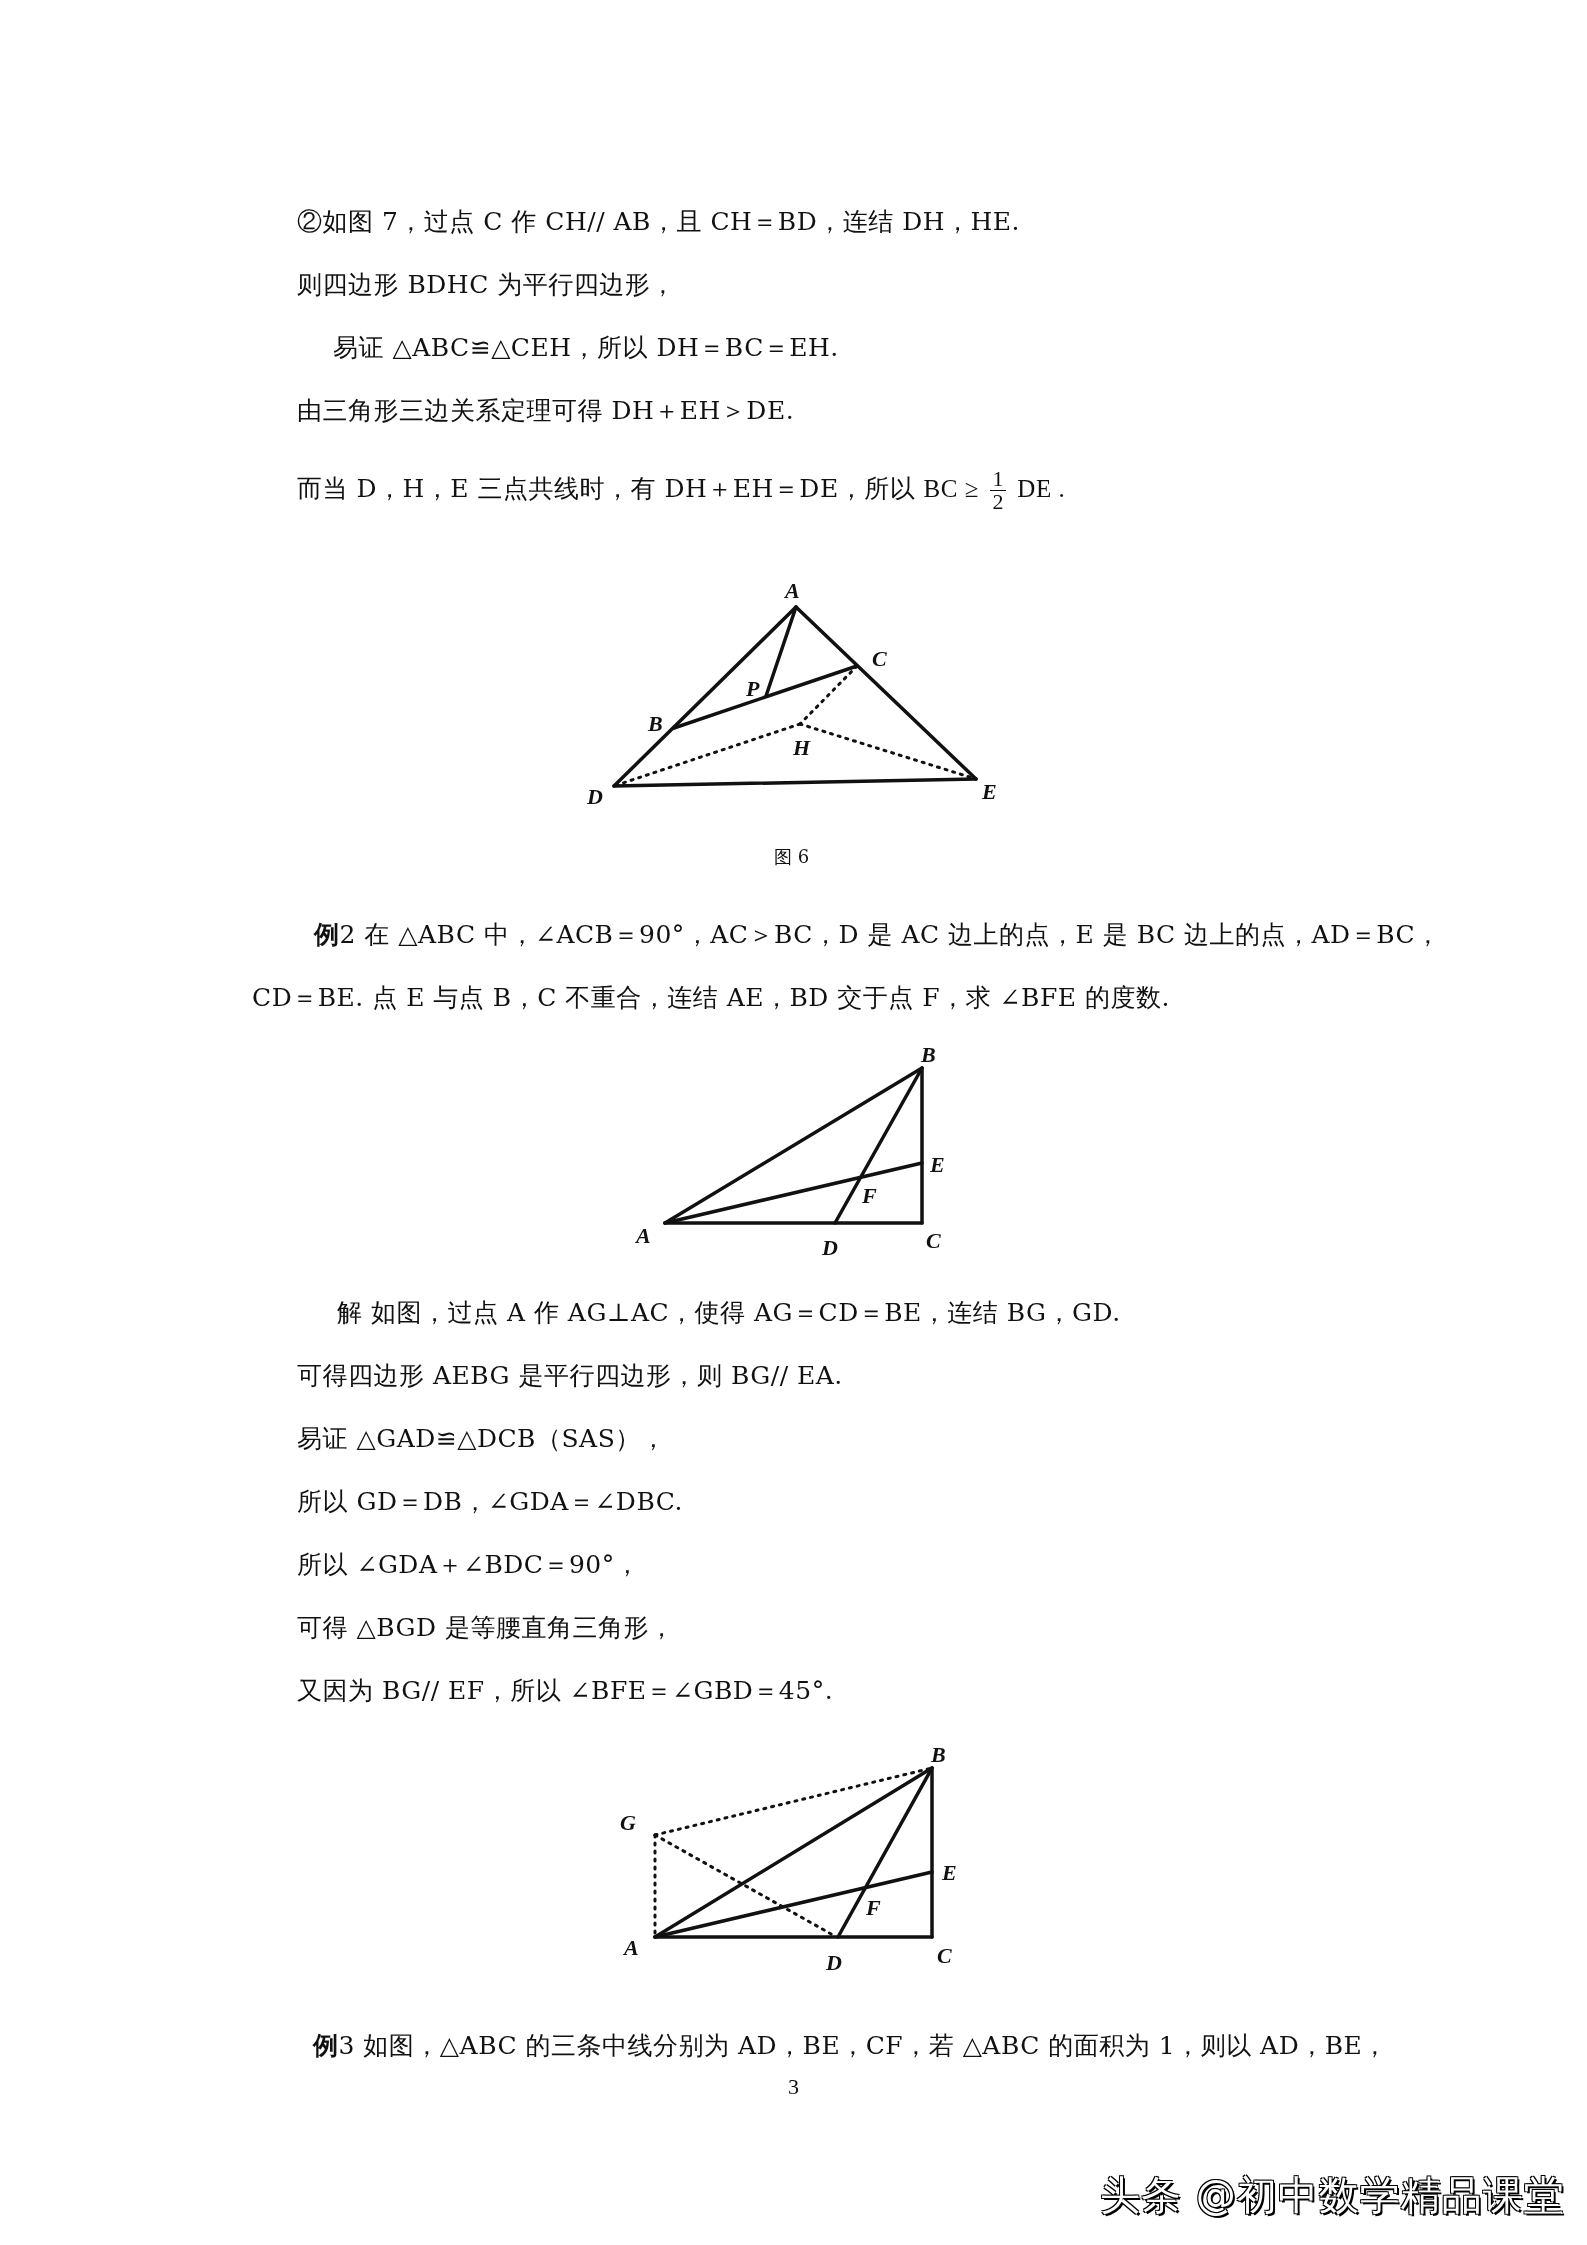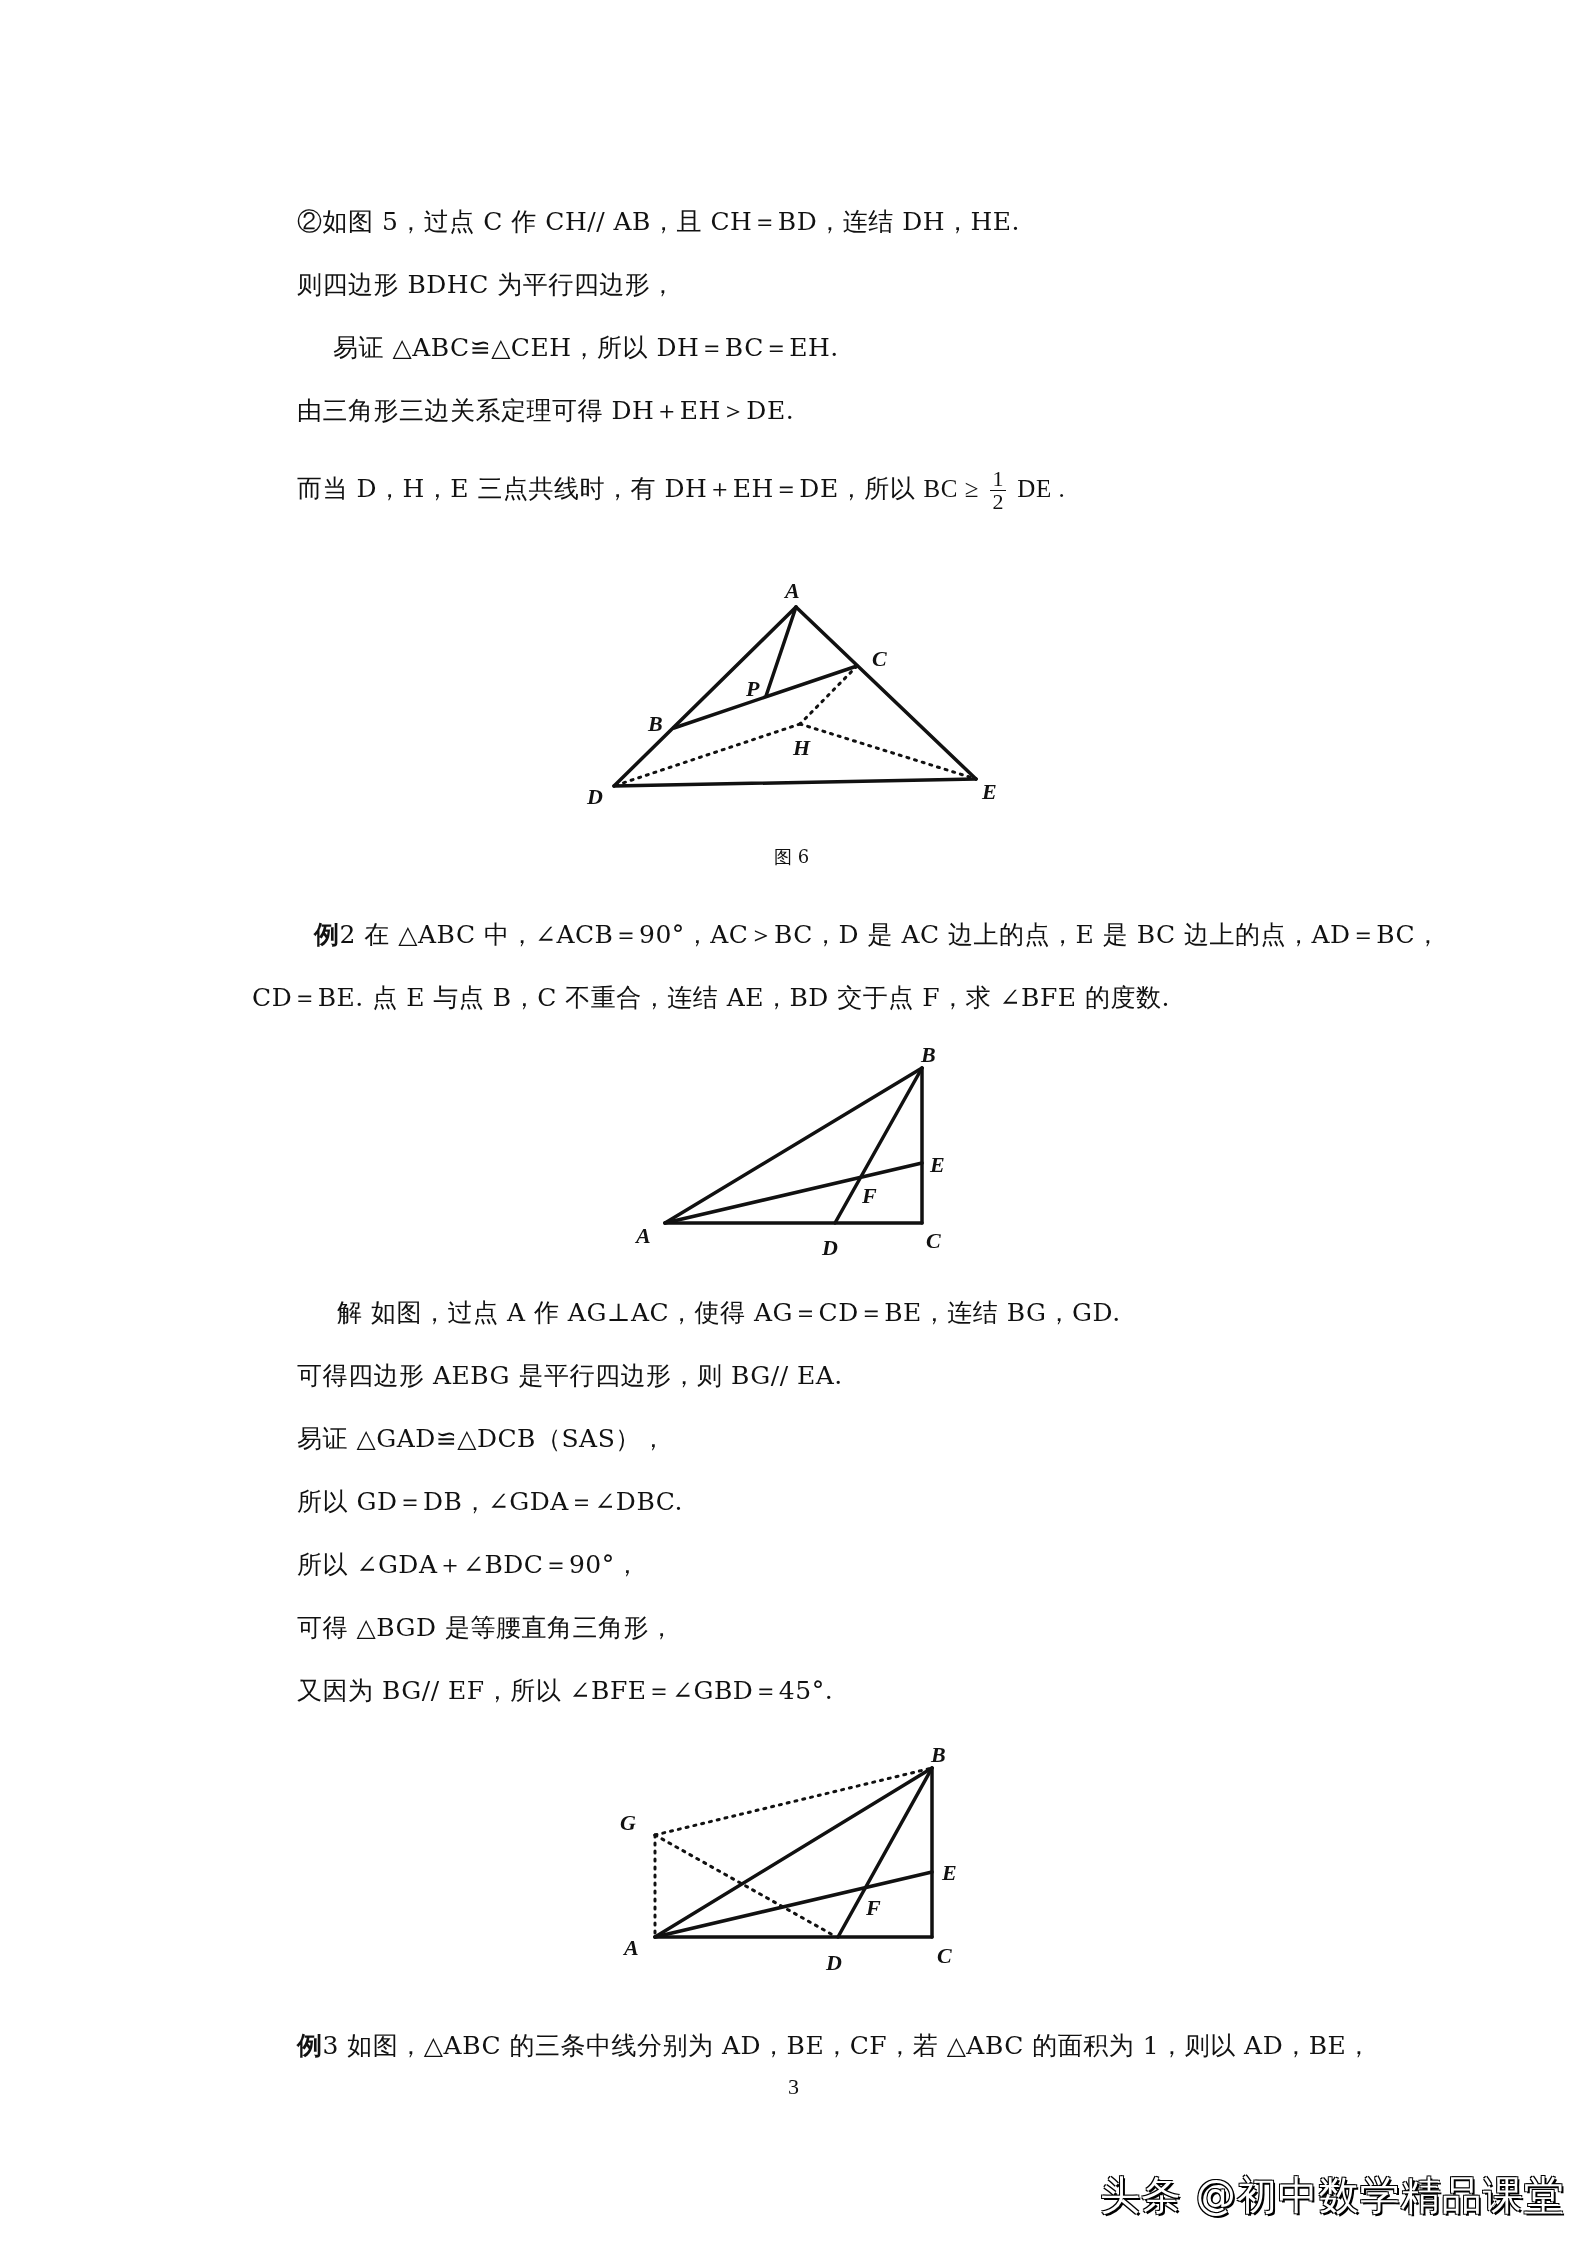--- a/index.html
+++ b/index.html
@@ -14,21 +14,21 @@
   .caption { position:absolute; font-size:18px; }
   .pagenum { position:absolute; font-size:22px; font-family:"Liberation Serif", serif; }
   .watermark { position:absolute; font-family:"DejaVu Sans", sans-serif; font-size:40px; color:#fff;
                text-shadow: 2px 2px 0 #000, -1px -1px 0 #000, 1px -1px 0 #000, -1px 1px 0 #000; letter-spacing:1px; }
   svg.fig { position:absolute; left:0; top:0; }
   svg text { font-family:"Liberation Serif", serif; font-style:italic; font-weight:bold; font-size:22px; fill:#111; }
 </style>
 </head>
 <body>
 
-<div class="line" style="left:297px; top:206px;">②如图 5，过点 C 作 CH// AB，且 CH＝BD，连结 DH，HE.</div>
+<div class="line" style="left:297px; top:206px;">②如图 7，过点 C 作 CH// AB，且 CH＝BD，连结 DH，HE.</div>
 <div class="line" style="left:297px; top:269px;">则四边形 BDHC 为平行四边形，</div>
 <div class="line" style="left:297px; top:332px;margin-left:36px;">易证 △ABC≌△CEH，所以 DH＝BC＝EH.</div>
 <div class="line" style="left:297px; top:395px;">由三角形三边关系定理可得 DH＋EH＞DE.</div>
 <div class="line" style="left:297px; top:468px;">
   <span>而当 D，H，E 三点共线时，有 DH＋EH＝DE，所以</span>
   <span class="m">BC ≥</span>
   <span class="frac">
     <span class="num">1</span>
     <span class="den">2</span>
   </span>
@@ -99,19 +99,19 @@
 <div class="line" style="left:240px; top:982px;margin-left:12px;">CD＝BE. 点 E 与点 B，C 不重合，连结 AE，BD 交于点 F，求 ∠BFE 的度数.</div>
 
 <div class="line" style="left:297px; top:1297px;margin-left:40px;">解 如图，过点 A 作 AG⊥AC，使得 AG＝CD＝BE，连结 BG，GD.</div>
 <div class="line" style="left:297px; top:1360px;">可得四边形 AEBG 是平行四边形，则 BG// EA.</div>
 <div class="line" style="left:297px; top:1423px;">易证 △GAD≌△DCB（SAS），</div>
 <div class="line" style="left:297px; top:1486px;">所以 GD＝DB，∠GDA＝∠DBC.</div>
 <div class="line" style="left:297px; top:1549px;">所以 ∠GDA＋∠BDC＝90°，</div>
 <div class="line" style="left:297px; top:1612px;">可得 △BGD 是等腰直角三角形，</div>
 <div class="line" style="left:297px; top:1675px;">又因为 BG// EF，所以 ∠BFE＝∠GBD＝45°.</div>
 
-<div class="line" style="left:297px; top:2030px;">
+<div class="line" style="left:313px; top:2030px;">
   <span class="bold">例</span><span>3 如图，△ABC 的三条中线分别为 AD，BE，CF，若 △ABC 的面积为 1，则以 AD，BE，</span>
 </div>
 
 <div class="pagenum" style="left:788px; top:2074px;">3</div>
 
 <div class="watermark" style="left:1100px; top:2168px;">头条 @初中数学精品课堂</div>
 
 </body></html>

